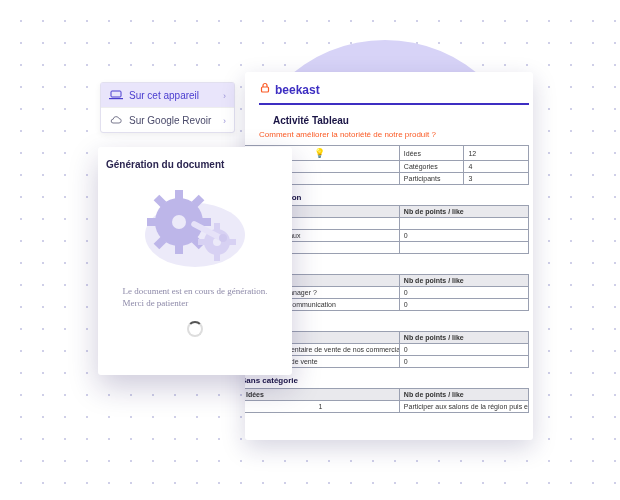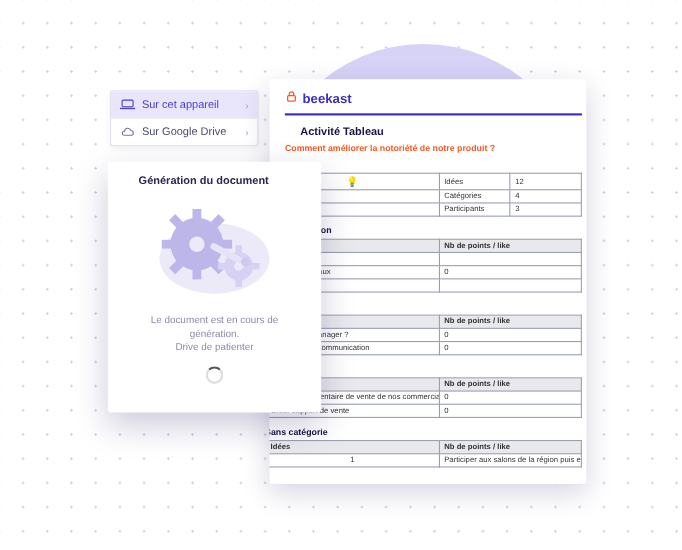--- a/index.html
+++ b/index.html
@@ -65,23 +65,23 @@
     font-weight: 700; font-size: 12px;
     color: #3d2ec2;
     padding-bottom: 6px;
     border-bottom: 2px solid #3d2ec2;
   }
   .doc h2 {
     font-size: 10px; font-weight: 700;
     margin: 10px 14px 4px; color: #1a1445;
   }
   .doc .question {
-    font-size: 8px; font-weight: 700;
+    font-size: 8px; font-weight: 400;
     color: #fa5b26;
-    margin-bottom: 18px;
+    margin-bottom: 6px;
   }
   table.mini {
     width: 100%;
     border-collapse: collapse;
     font-size: 7px;
     color: #333;
     margin-bottom: 8px;
     table-layout: fixed;
   }
   table.mini th, table.mini td {
@@ -102,35 +102,36 @@
   .doc-inner { margin-left: -18px; } 
 
   
   .modal {
     position: absolute;
     left: 98px; top: 147px;
     width: 194px; height: 228px;
     background: #fff;
     border-radius: 3px;
     box-shadow: 0 12px 30px rgba(30,20,90,0.22);
-    padding: 12px 28px 10px;
+    padding: 12px 8px 10px;
     display: flex; flex-direction: column; align-items: center;
   }
   .modal-title {
     font-size: 10px; font-weight: 600;
     color: #2b2550;
     align-self: flex-start;
     margin-bottom: 10px;
   }
   .gear-illus { width: 120px; height: 95px; position: relative; }
   .modal-msg {
     font-size: 9px; line-height: 1.35;
     color: #8e8aa9;
-    text-align: center;
+    text-align: left;
     margin-top: 10px;
+    font-family: Liberation Serif, serif;
   }
   .spinner {
     width: 16px; height: 16px;
     border-radius: 50%;
     border: 2px solid #ddd;
     border-top-color: #555;
     margin-top: 12px;
     animation: spin 1s linear infinite;
   }
   @keyframes spin { to { transform: rotate(360deg); } }
@@ -153,21 +154,21 @@
     </span>
     <span class="lbl">Sur cet appareil</span>
     <span class="chev">›</span>
   </div>
   <div class="export-item">
     <span class="ico">
       <svg width="14" height="10" viewBox="0 0 14 10">
           <path d="M4 8h6a2.2 2.2 0 0 0 0-4.4 3 3 0 0 0-5.8.6A1.9 1.9 0 0 0 4 8z" fill="none" stroke="#7a7a8f" stroke-width="1"></path>
         </svg>
     </span>
-    <span class="lbl">Sur Google Drive</span>
+    <span class="lbl">Sur Google Revoir</span>
     <span class="chev">›</span>
   </div>
 </div>
 
 <div class="doc">
   <div class="doc-logo">
     <span>
       <svg width="12" height="12" viewBox="0 0 12 12">
           <rect x="2.5" y="5" width="7" height="5" rx="1" fill="none" stroke="#fa5b26" stroke-width="1.2"></rect>
           <path d="M4 5V3.5a2 2 0 0 1 4 0V5" fill="none" stroke="#fa5b26" stroke-width="1.2"></path>
@@ -304,16 +305,16 @@
         <rect x="-19" y="-3" width="7" height="6" fill="#d7d1f3"></rect>
         <rect x="12" y="-3" width="7" height="6" fill="#d7d1f3"></rect>
       </g>
 
       <rect x="58" y="40" width="34" height="6" rx="3" fill="#e6e2f8" transform="rotate(28 58 40)"></rect>
       <circle cx="88" cy="58" r="4" fill="#cfc8ef"></circle>
     </svg>
   </div>
   <div class="modal-msg">
     <span>Le document est en cours de génération.</span><br>
-    <span>Drive de patienter</span>
+    <span>Merci de patienter</span>
   </div>
   <div class="spinner"></div>
 </div>
 
 </body></html>

